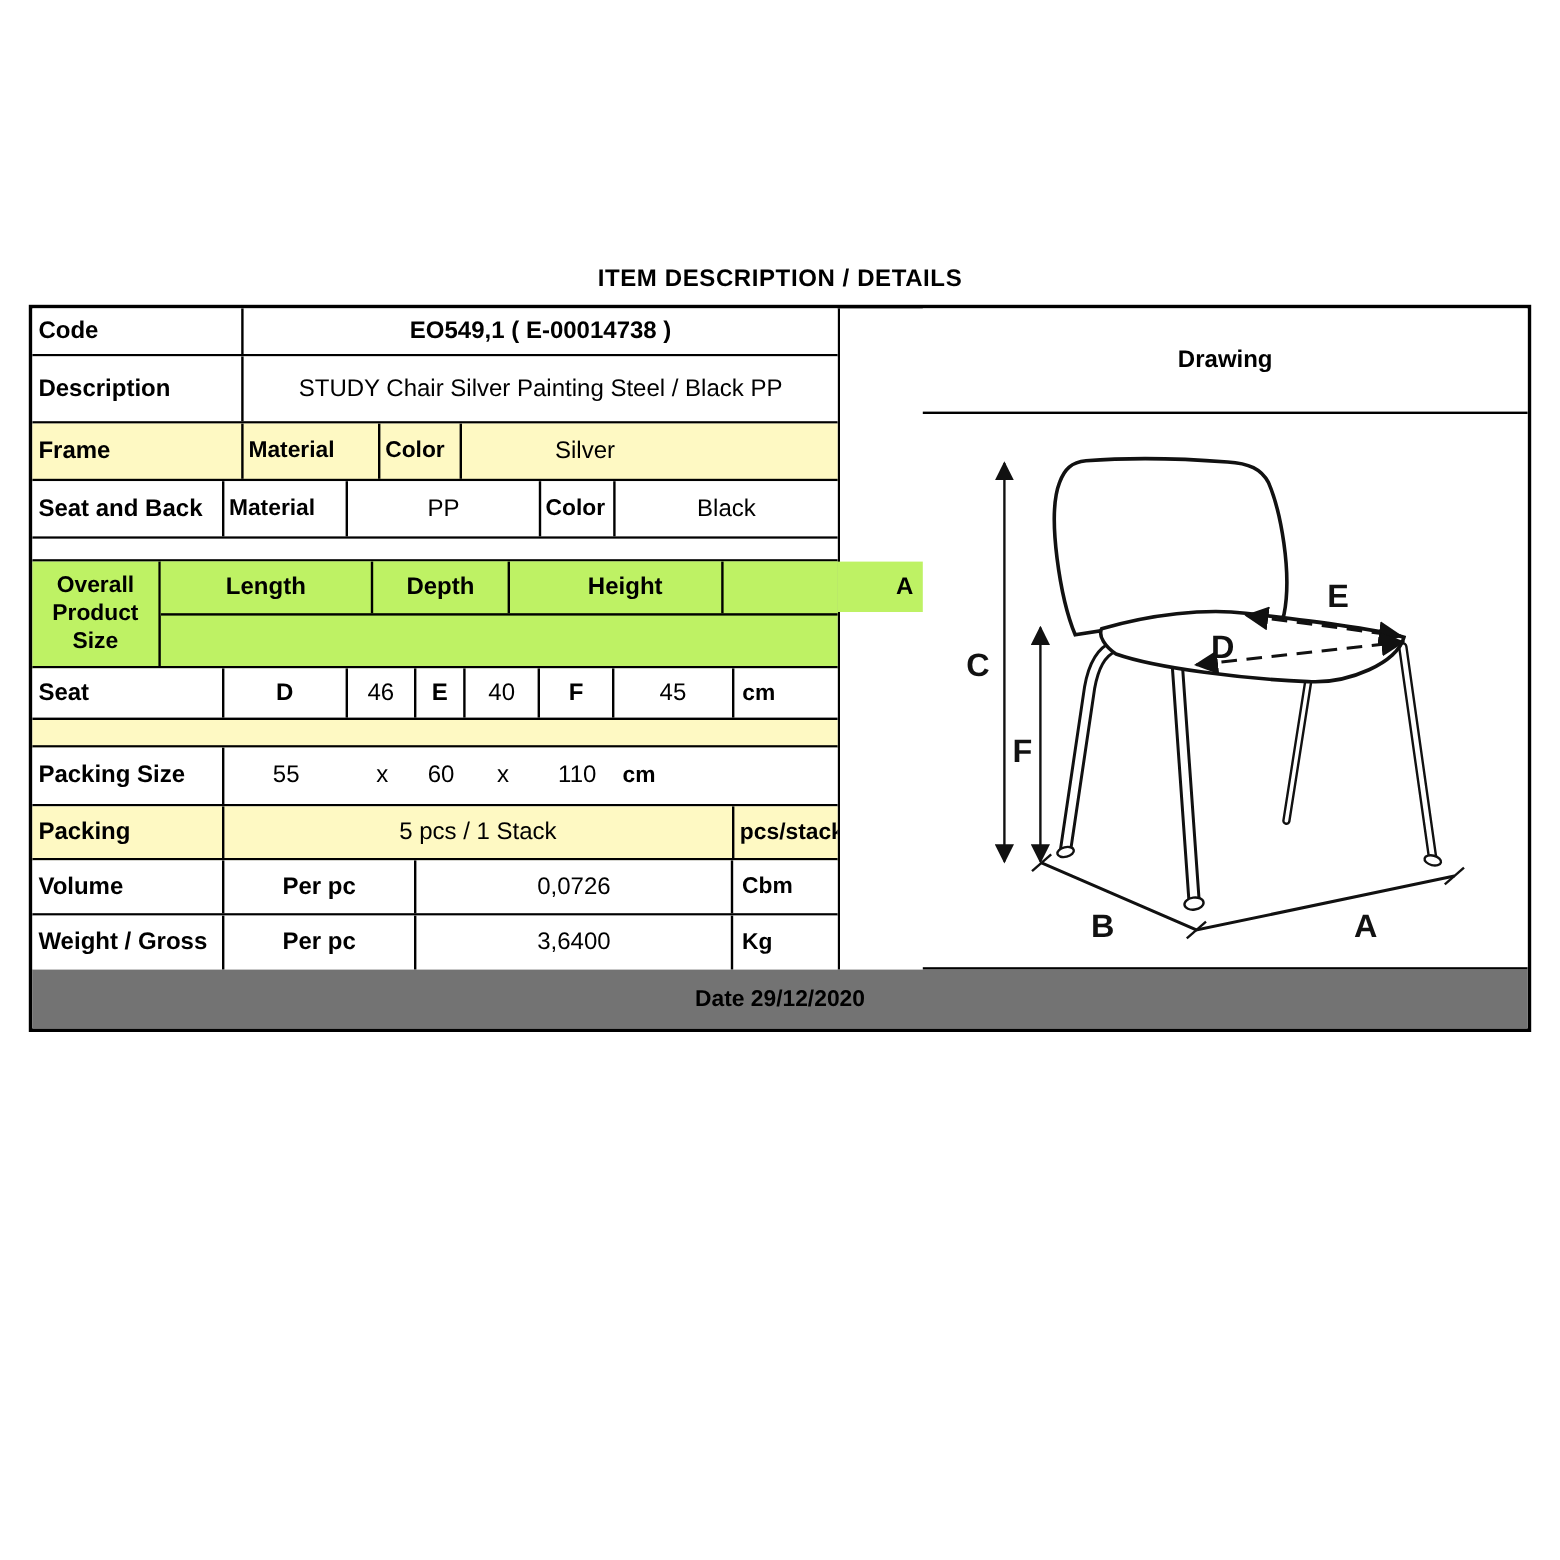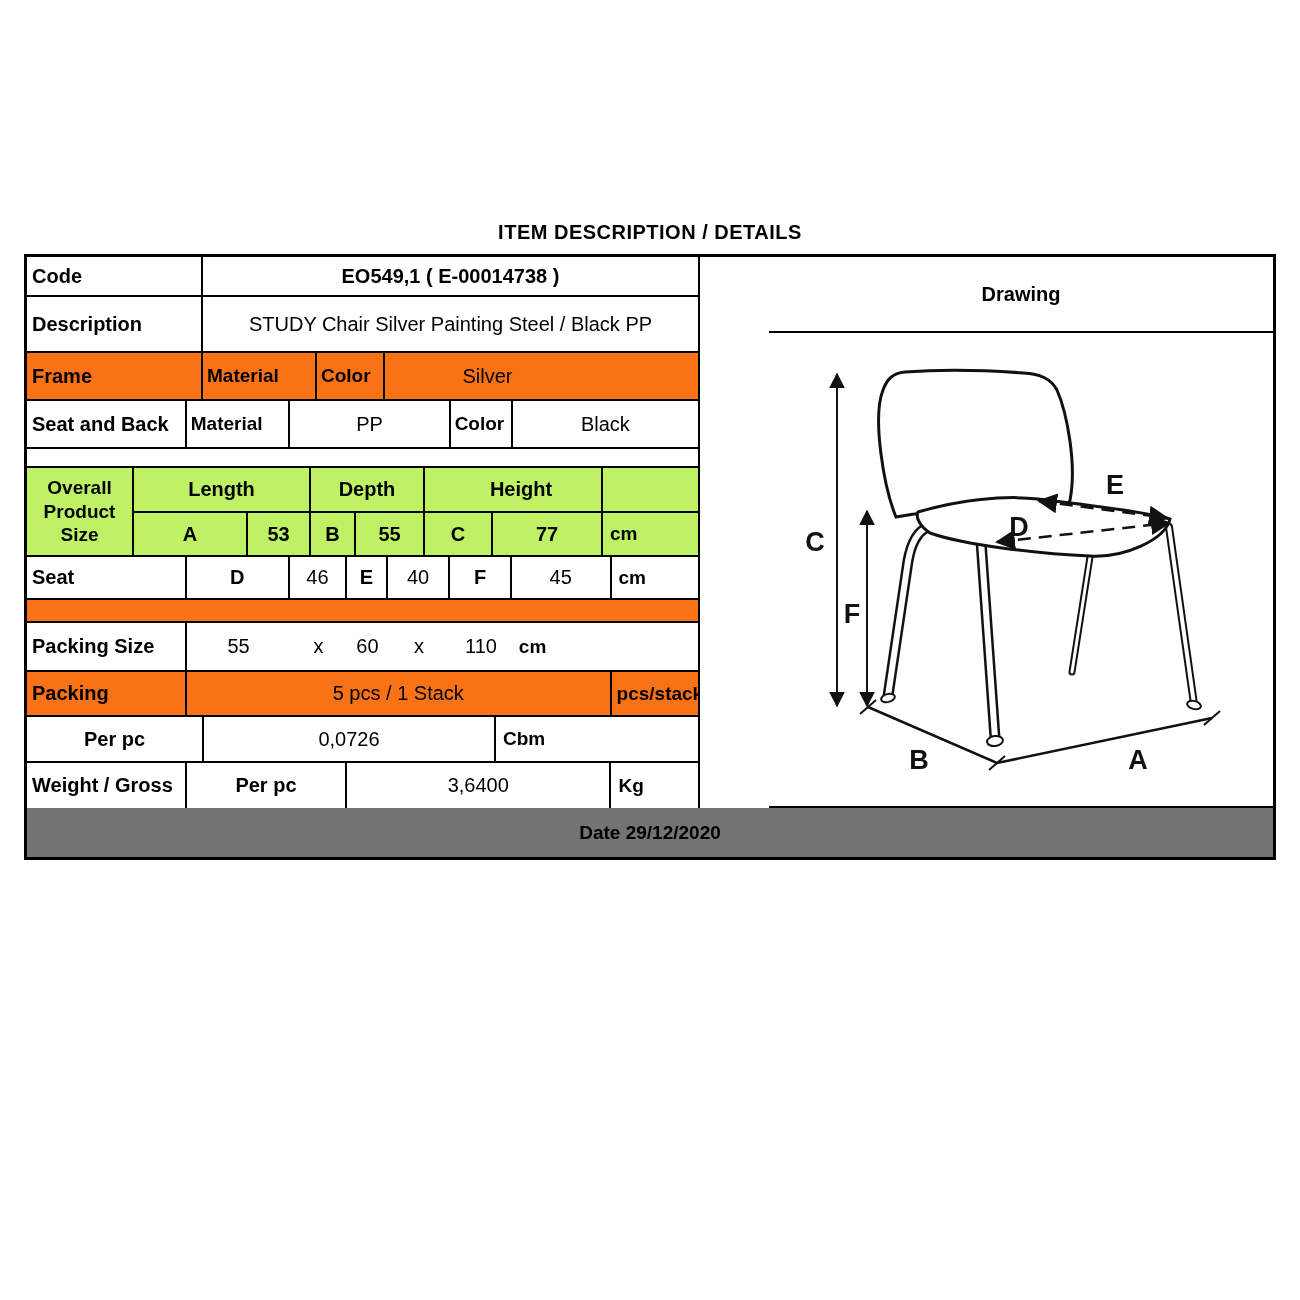--- a/index.html
+++ b/index.html
@@ -5,35 +5,35 @@
   html,body{margin:0;padding:0;background:#fff;}
   body{width:1300px;height:1300px;font-family:"Liberation Sans",sans-serif;color:#000;}
   .sheet{position:relative;width:1300px;height:1300px;background:#fff;}
   .title{position:absolute;left:24px;top:221px;width:1252px;text-align:center;
          font-size:20px;font-weight:bold;letter-spacing:.5px;}
   .tbl{position:absolute;left:24px;top:254px;width:1252px;height:606px;
        border:3px solid #000;box-sizing:border-box;}
   .left{position:absolute;left:0;top:0;width:673px;height:551px;
         border-right:2px solid #000;box-sizing:border-box;}
   .row{display:flex;box-sizing:border-box;border-bottom:2px solid #000;background:#fff;}
-  .row.gray{background:#f97316;}
+  .row.gray{background:#fef9c3;}
   .row.yellow{background:#bef264;}
   .c{box-sizing:border-box;border-right:2px solid #000;display:flex;align-items:center;overflow:hidden;}
   .cl{border-right:none;}
   .lbl{font-weight:bold;font-size:20px;padding-left:5px;}
   .key{font-weight:bold;font-size:19px;padding-left:4px;}
   .ctr{justify-content:center;text-align:center;}
   .val{font-size:20px;}
   .bold{font-weight:bold;}
   .unit{font-weight:bold;font-size:19px;padding-left:7px;}
   .twoLine{line-height:1.25;font-size:19px;}
-  .sub{display:flex;flex-direction:column;box-sizing:border-box;}
+  .sub{display:flex;flex-direction:row;box-sizing:border-box;}
   .dcol{position:absolute;left:742px;top:0;width:504px;height:551px;
         box-sizing:border-box;border-bottom:2px solid #000;background:#fff;}
-  .dhead{height:76px;border-bottom:2px solid #000;box-sizing:border-box;
+  .dhead{height:88px;border-bottom:2px solid #000;box-sizing:border-box;
          display:flex;align-items:center;justify-content:center;font-weight:bold;font-size:20px;}
   .dbody{height:453px;}
   .daterow{position:absolute;left:0;top:551px;width:1246px;height:49px;
            display:flex;align-items:center;justify-content:center;
            font-weight:bold;font-size:19px;background:#737373;}
   svg text{font-family:"Liberation Sans",sans-serif;font-weight:bold;font-size:27px;fill:#111;}
 </style>
 </head>
 <body>
 
@@ -114,20 +114,21 @@
         <div class="cl c unit" style="width:205px;border-right:none">cm</div>
       </div>
 
       <div class="row gray" style="height:45px">
         <div class="c lbl" style="width:176px">Packing</div>
         <div class="c ctr val" style="width:469px">5 pcs / 1 Stack</div>
         <div class="c cl unit" style="width:95px;padding-left:5px">pcs/stack</div>
       </div>
 
       <div class="row" style="height:46px">
+        <div class="c lbl" style="width:176px">Volume</div>
         <div class="c ctr val bold" style="width:177px">Per pc</div>
         <div class="c ctr val" style="width:292px">0,0726</div>
         <div class="c cl unit" style="width:95px">Cbm</div>
       </div>
 
       <div class="row" style="height:45px;border-bottom:none">
         <div class="c lbl" style="width:176px">Weight / Gross</div>
         <div class="c ctr val bold" style="width:177px">Per pc</div>
         <div class="c ctr val" style="width:292px">3,6400</div>
         <div class="c cl unit" style="width:95px">Kg</div>

